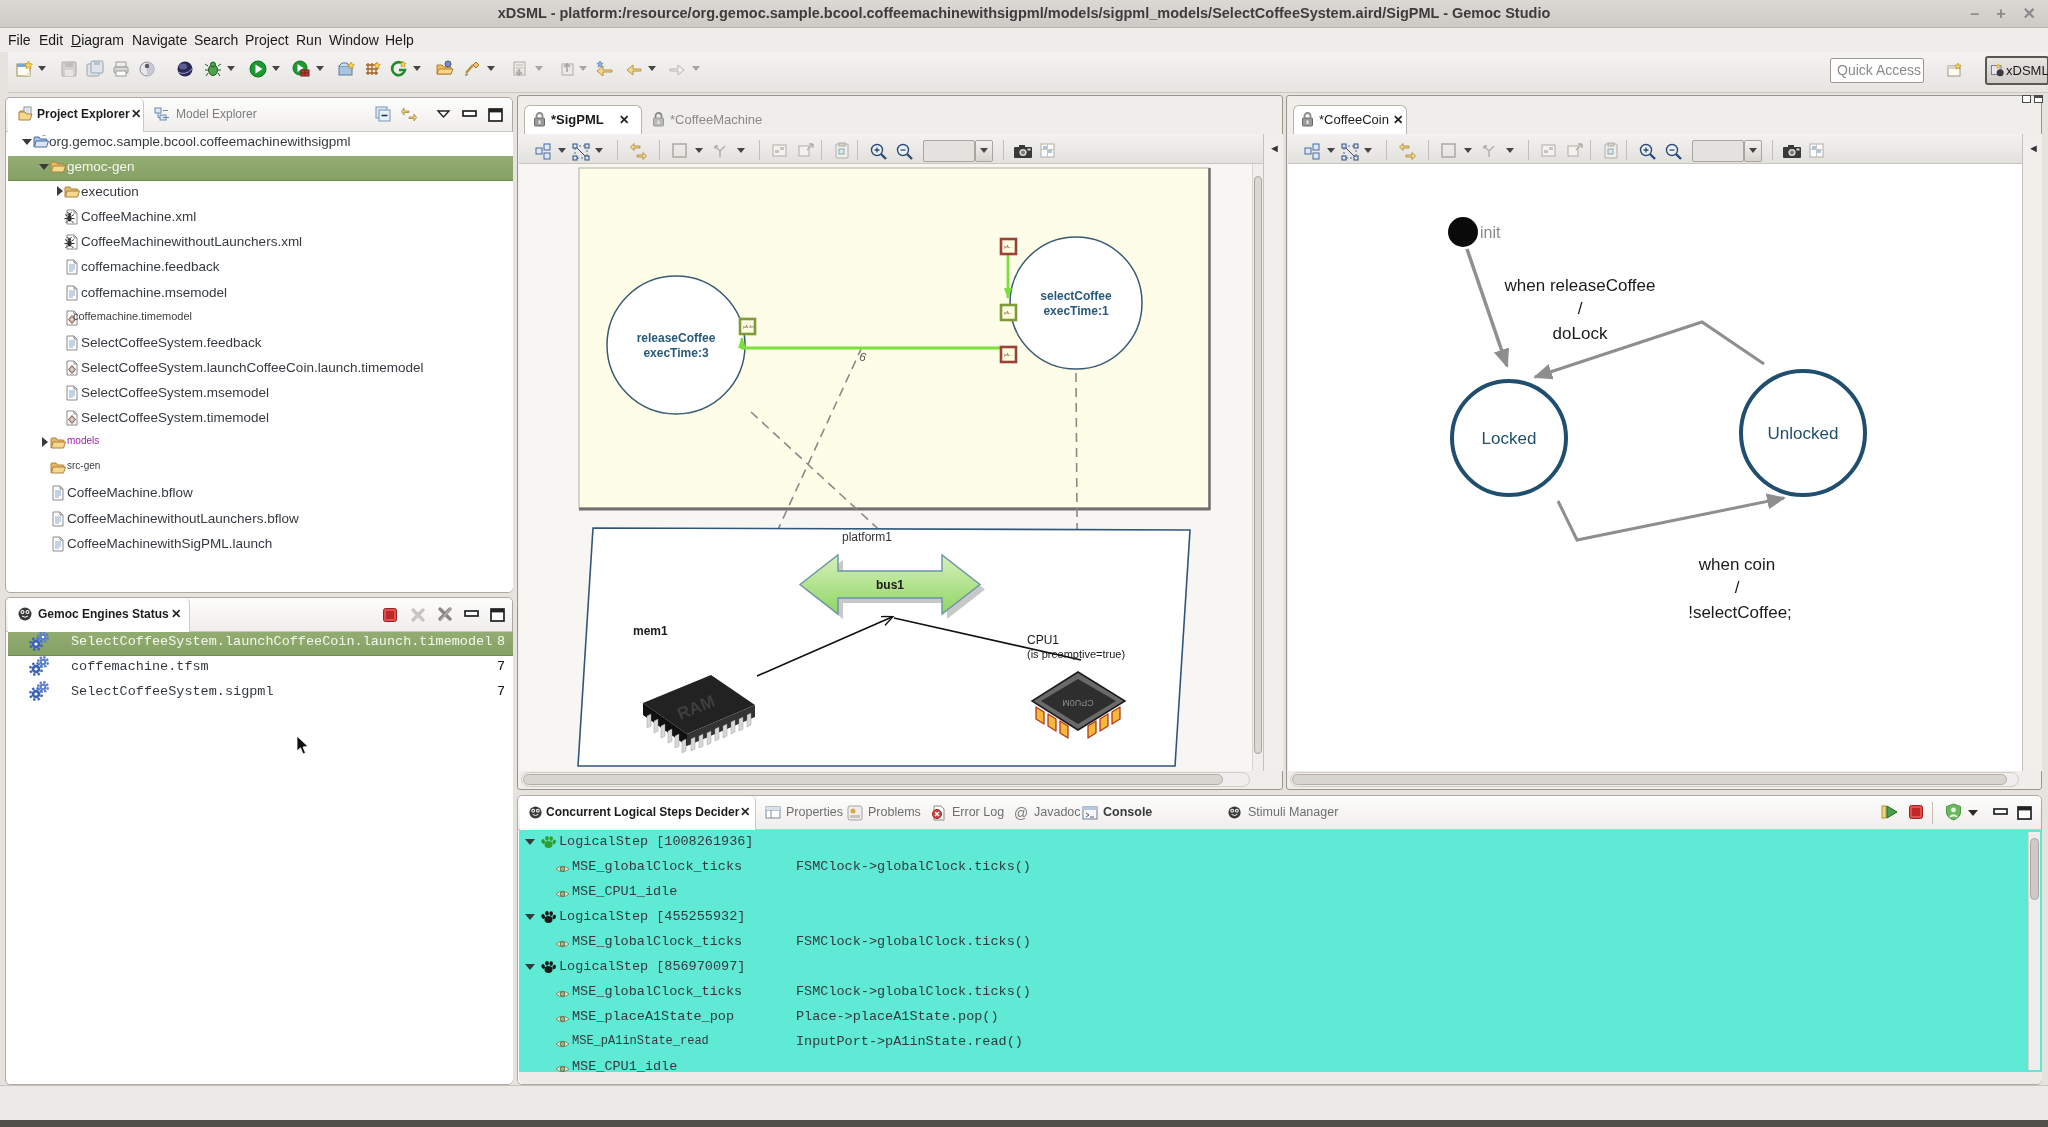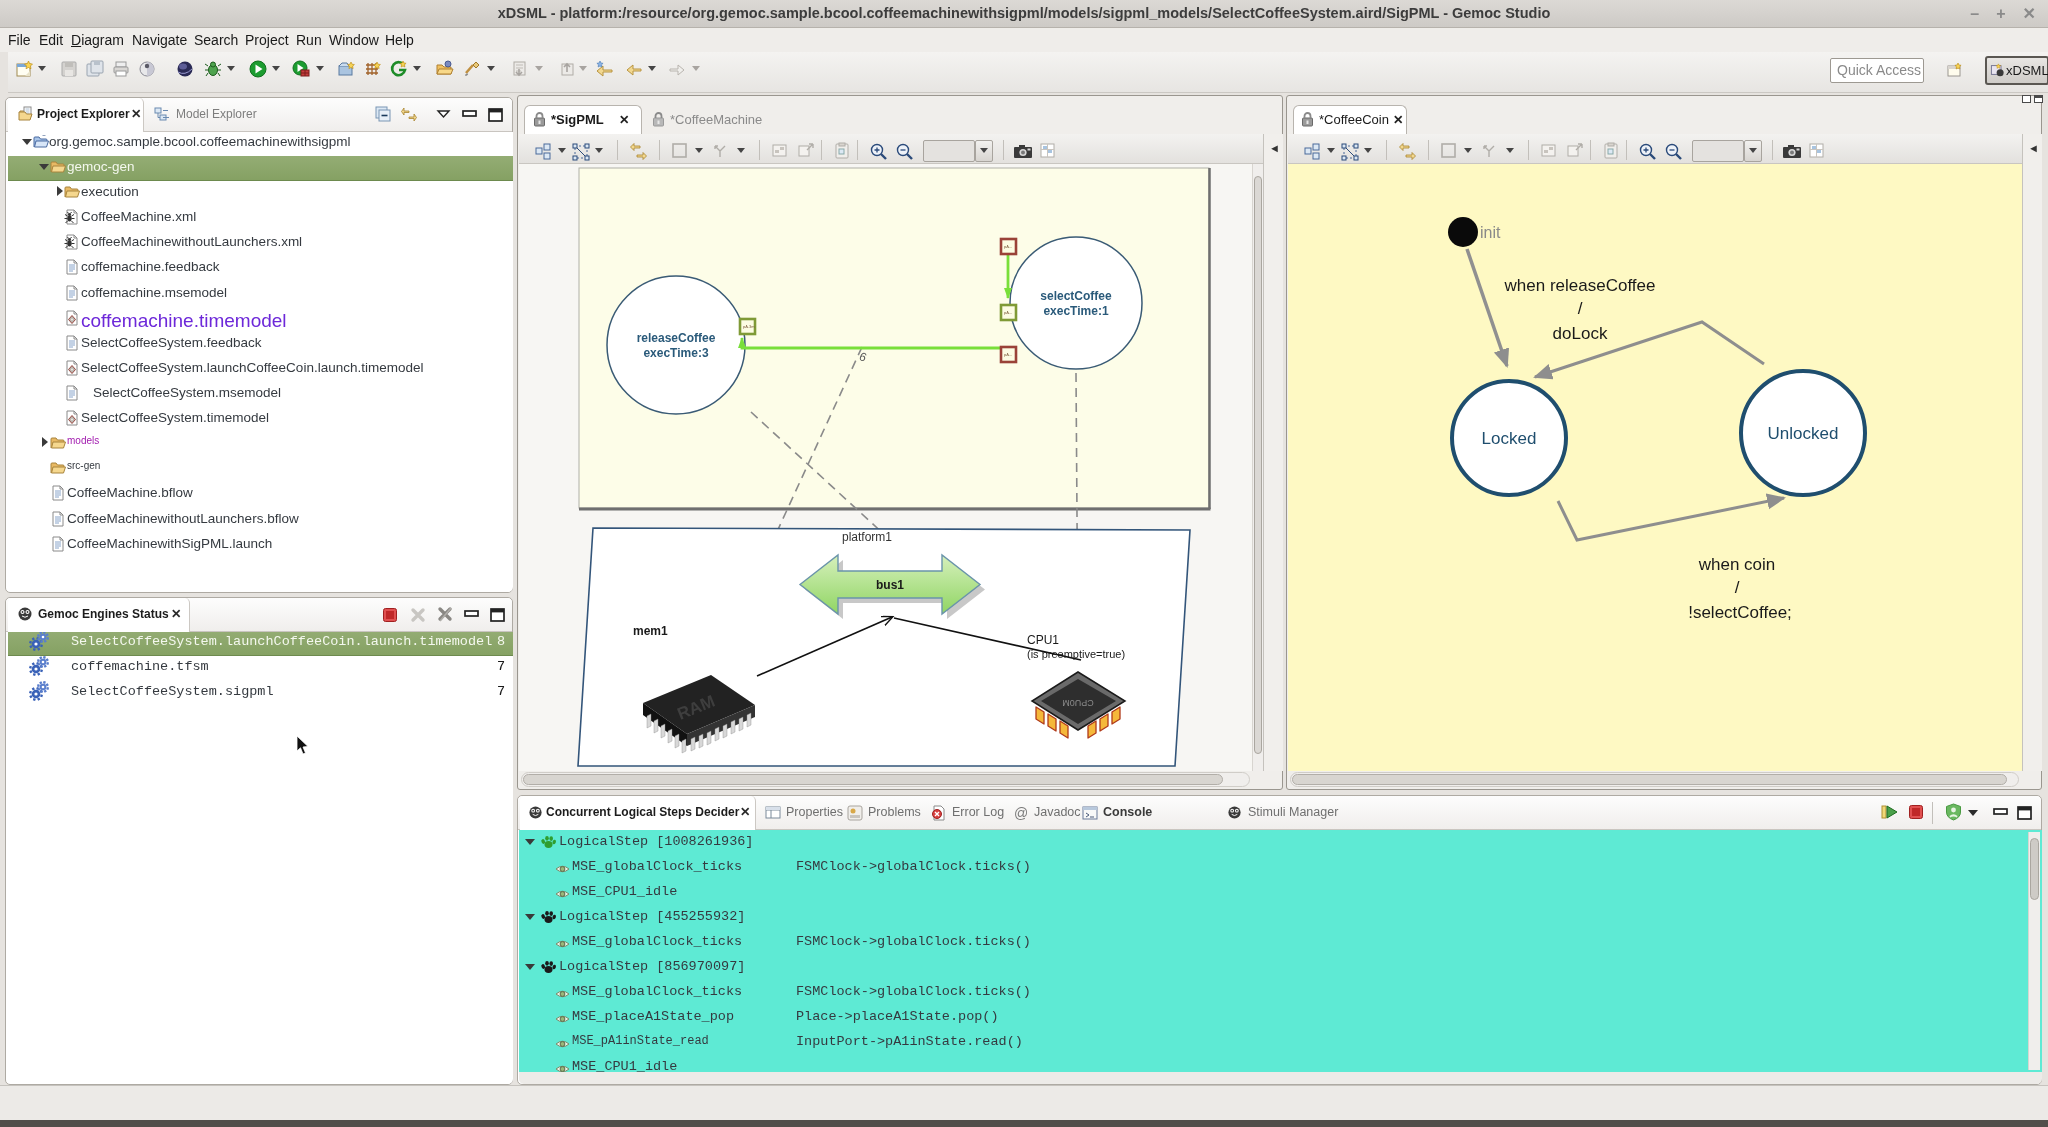--- a/index.html
+++ b/index.html
@@ -249,40 +249,40 @@
           <path d="M10 1 V4 H13" fill="none" stroke="#8a8a8a"></path>
           <path d="M5 6 H11 M5 8 H11 M5 10 H11 M5 12 H9" stroke="#7a9ac4" stroke-width="0.9"></path>
         </svg></div>
       <div style="position:absolute;left:74px;top:153px;font-size:13.5px;color:#353a40;white-space:nowrap">coffemachine.msemodel</div>
       <div style="position:absolute;left:57px;top:178px"><svg width="16" height="16" viewBox="0 0 16 16">
           <path d="M3 1 H10 L13 4 V15 H3 Z" fill="#fff" stroke="#8a8a8a"></path>
           <path d="M10 1 V4 H13" fill="none" stroke="#8a8a8a"></path>
           <path d="M8 5.5 L11.5 9.5 L8 13.5 L4.5 9.5 Z" fill="#b8b4ae" stroke="#9a4a42"></path>
           <circle cx="8" cy="9.5" r="1.1" fill="#e8e4de"></circle>
         </svg></div>
-      <div style="position:absolute;left:74px;top:178px;font-size:19px;color:#6d28d9;white-space:nowrap">coffemachine.timemodel</div>
+      <div style="position:absolute;left:66px;top:178px;font-size:11px;color:#404040;white-space:nowrap">coffemachine.timemodel</div>
       <div style="position:absolute;left:57px;top:203px"><svg width="16" height="16" viewBox="0 0 16 16">
           <path d="M3 1 H10 L13 4 V15 H3 Z" fill="#fff" stroke="#8a8a8a"></path>
           <path d="M10 1 V4 H13" fill="none" stroke="#8a8a8a"></path>
           <path d="M5 6 H11 M5 8 H11 M5 10 H11 M5 12 H9" stroke="#7a9ac4" stroke-width="0.9"></path>
         </svg></div>
       <div style="position:absolute;left:74px;top:203px;font-size:13.5px;color:#353a40;white-space:nowrap">SelectCoffeeSystem.feedback</div>
       <div style="position:absolute;left:57px;top:228px"><svg width="16" height="16" viewBox="0 0 16 16">
           <path d="M3 1 H10 L13 4 V15 H3 Z" fill="#fff" stroke="#8a8a8a"></path>
           <path d="M10 1 V4 H13" fill="none" stroke="#8a8a8a"></path>
           <path d="M8 5.5 L11.5 9.5 L8 13.5 L4.5 9.5 Z" fill="#b8b4ae" stroke="#9a4a42"></path>
           <circle cx="8" cy="9.5" r="1.1" fill="#e8e4de"></circle>
         </svg></div>
       <div style="position:absolute;left:74px;top:228px;font-size:13.5px;color:#353a40;white-space:nowrap">SelectCoffeeSystem.launchCoffeeCoin.launch.timemodel</div>
       <div style="position:absolute;left:57px;top:253px"><svg width="16" height="16" viewBox="0 0 16 16">
           <path d="M3 1 H10 L13 4 V15 H3 Z" fill="#fff" stroke="#8a8a8a"></path>
           <path d="M10 1 V4 H13" fill="none" stroke="#8a8a8a"></path>
           <path d="M5 6 H11 M5 8 H11 M5 10 H11 M5 12 H9" stroke="#7a9ac4" stroke-width="0.9"></path>
         </svg></div>
-      <div style="position:absolute;left:86px;top:253px;font-size:13.5px;color:#353a40;white-space:nowrap">SelectCoffeeSystem.msemodel</div>
+      <div style="position:absolute;left:74px;top:253px;font-size:13.5px;color:#353a40;white-space:nowrap">SelectCoffeeSystem.msemodel</div>
       <div style="position:absolute;left:57px;top:278px"><svg width="16" height="16" viewBox="0 0 16 16">
           <path d="M3 1 H10 L13 4 V15 H3 Z" fill="#fff" stroke="#8a8a8a"></path>
           <path d="M10 1 V4 H13" fill="none" stroke="#8a8a8a"></path>
           <path d="M8 5.5 L11.5 9.5 L8 13.5 L4.5 9.5 Z" fill="#b8b4ae" stroke="#9a4a42"></path>
           <circle cx="8" cy="9.5" r="1.1" fill="#e8e4de"></circle>
         </svg></div>
       <div style="position:absolute;left:74px;top:278px;font-size:13.5px;color:#353a40;white-space:nowrap">SelectCoffeeSystem.timemodel</div>
       <div style="position:absolute;left:30px;top:303px"><svg width="14" height="14" viewBox="0 0 14 14">
           <path d="M5 2 L11 7 L5 12 Z" fill="#3a3a3a"></path>
         </svg></div>
@@ -694,21 +694,21 @@
           <circle cx="10" cy="9.5" r="2" fill="#7a7a7a"></circle>
           <rect x="14.5" y="5.5" width="3" height="2" fill="#d8d8d8"></rect>
         </svg></div>
       <div style="position:absolute;left:520px;top:8px"><svg width="18" height="18" viewBox="0 0 18 18">
           <rect x="2" y="2" width="13" height="13" fill="#fff" stroke="#b0ada8"></rect>
           <rect x="4" y="4" width="4" height="3" fill="#a8c4e0"></rect>
           <rect x="9" y="8" width="4" height="3" fill="#a8c4e0"></rect>
           <path d="M2 7.5 h13 M8.5 2 v13" stroke="#c8c4be"></path>
         </svg></div>
     </div>
-<div style="position:absolute;left:1px;top:68px;width:734px;height:607px;background:#fef9c3;overflow:hidden"><svg width="734" height="607" viewBox="0 0 734 607">
+<div style="position:absolute;left:1px;top:68px;width:734px;height:607px;background:#ffffff;overflow:hidden"><svg width="734" height="607" viewBox="0 0 734 607">
 <defs>
 <marker id="sarr" markerWidth="22" markerHeight="18" refX="17" refY="8" orient="auto" markerUnits="userSpaceOnUse">
             <path d="M0 0 L19 8 L0 16 Z" fill="#8e8e8e"></path>
           </marker>
 </defs>
 <circle cx="175" cy="68" r="15" fill="#0a0a0a"></circle>
 <text x="192" y="74" font-size="16" fill="#8a8a8a" font-family="Liberation Sans">init</text>
 <path d="M179 85 L219 202" stroke="#909090" stroke-width="3.5" marker-end="url(#sarr)"></path>
 <path d="M476 200 L414 158 L247 213" stroke="#8e8e8e" stroke-width="3" fill="none" marker-end="url(#sarr)"></path>
 <path d="M270 337 L289 376 L496 334" stroke="#8e8e8e" stroke-width="3" fill="none" marker-end="url(#sarr)"></path>

